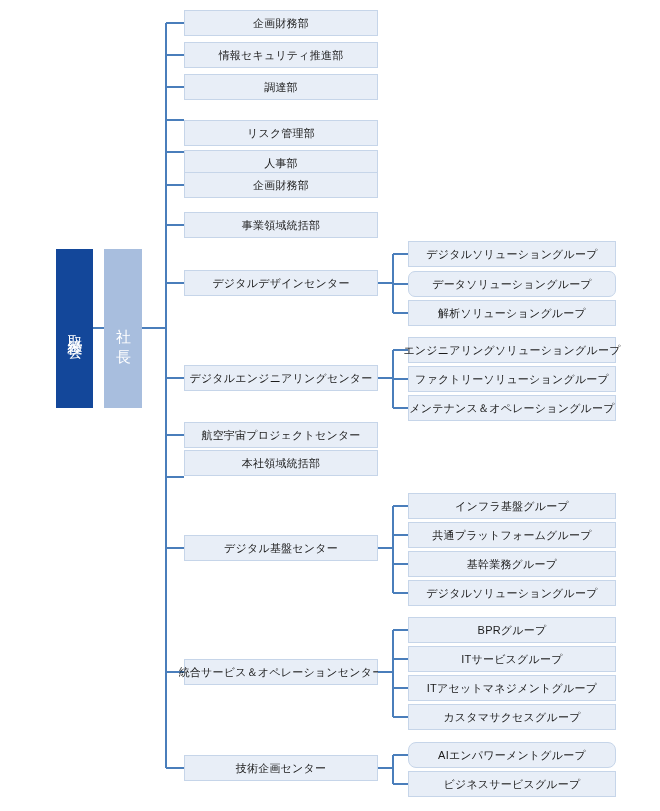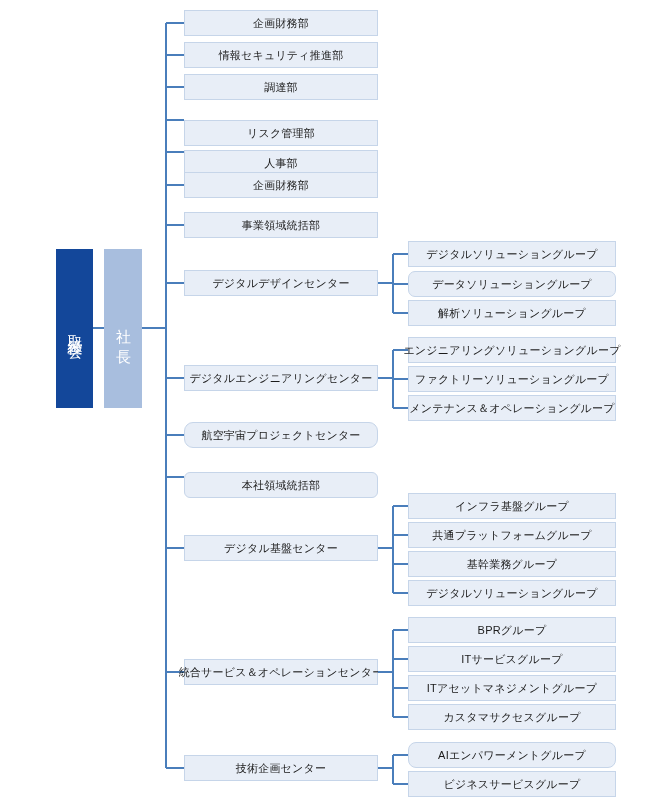--- a/index.html
+++ b/index.html
@@ -82,23 +82,23 @@
       <div class="node lv2" style="top: 365px;">デジタルエンジニアリングセンター</div>
       <div class="ln h" style="left: 378px; top: 377px; width: 15px;"></div>
       <div class="ln v" style="left: 392px; top: 350px; height: 58px;"></div>
       <div class="ln h" style="left: 393px; top: 349px; width: 15px;"></div>
       <div class="node lv3" style="top: 337px;">エンジニアリングソリューショングループ</div>
       <div class="ln h" style="left: 393px; top: 378px; width: 15px;"></div>
       <div class="node lv3" style="top: 366px;">ファクトリーソリューショングループ</div>
       <div class="ln h" style="left: 393px; top: 407px; width: 15px;"></div>
       <div class="node lv3" style="top: 395px;">メンテナンス＆オペレーショングループ</div>
       <div class="ln h" style="left: 166px; top: 434px; width: 18px;"></div>
-      <div class="node lv2" style="top: 422px; border-radius: 9px;">航空宇宙プロジェクトセンター</div>
+      <div class="node lv2" style="top: 422px;">航空宇宙プロジェクトセンター</div>
       <div class="ln h" style="left: 166px; top: 476px; width: 18px;"></div>
-      <div class="node lv2" style="top: 472px; border-radius: 6px;">本社領域統括部</div>
+      <div class="node lv2" style="top: 450px;">本社領域統括部</div>
       <div class="ln h" style="left: 166px; top: 547px; width: 18px;"></div>
       <div class="node lv2" style="top: 535px;">デジタル基盤センター</div>
       <div class="ln h" style="left: 378px; top: 547px; width: 15px;"></div>
       <div class="ln v" style="left: 392px; top: 506px; height: 87px;"></div>
       <div class="ln h" style="left: 393px; top: 505px; width: 15px;"></div>
       <div class="node lv3" style="top: 493px;">インフラ基盤グループ</div>
       <div class="ln h" style="left: 393px; top: 534px; width: 15px;"></div>
       <div class="node lv3" style="top: 522px;">共通プラットフォームグループ</div>
       <div class="ln h" style="left: 393px; top: 563px; width: 15px;"></div>
       <div class="node lv3" style="top: 551px;">基幹業務グループ</div>

